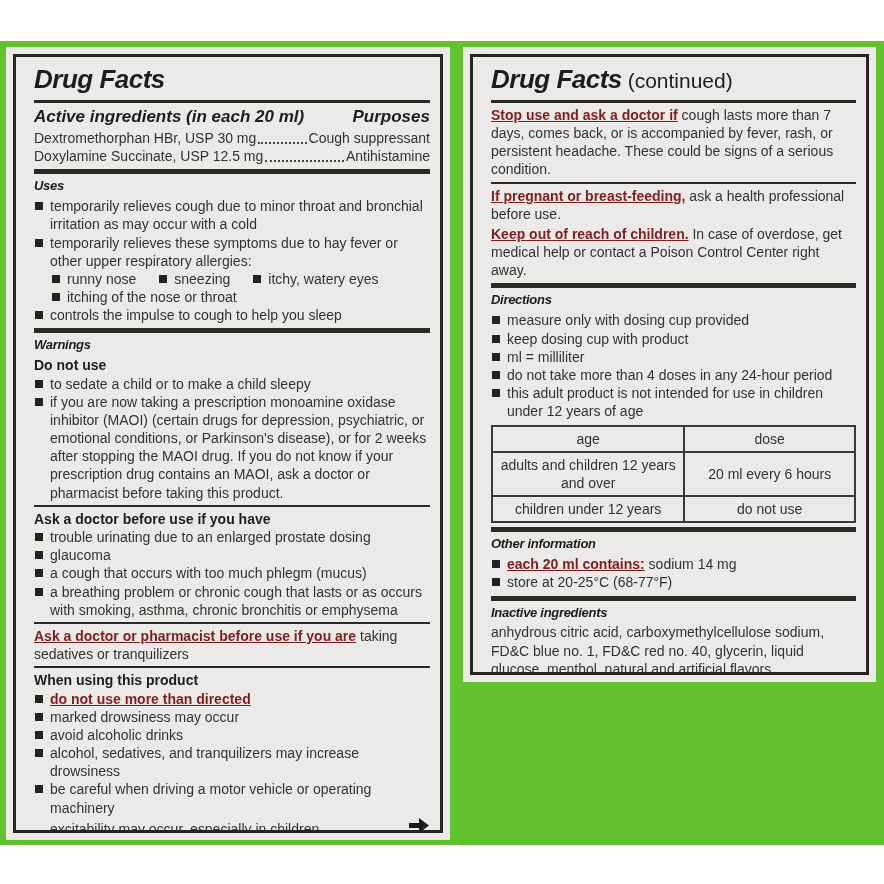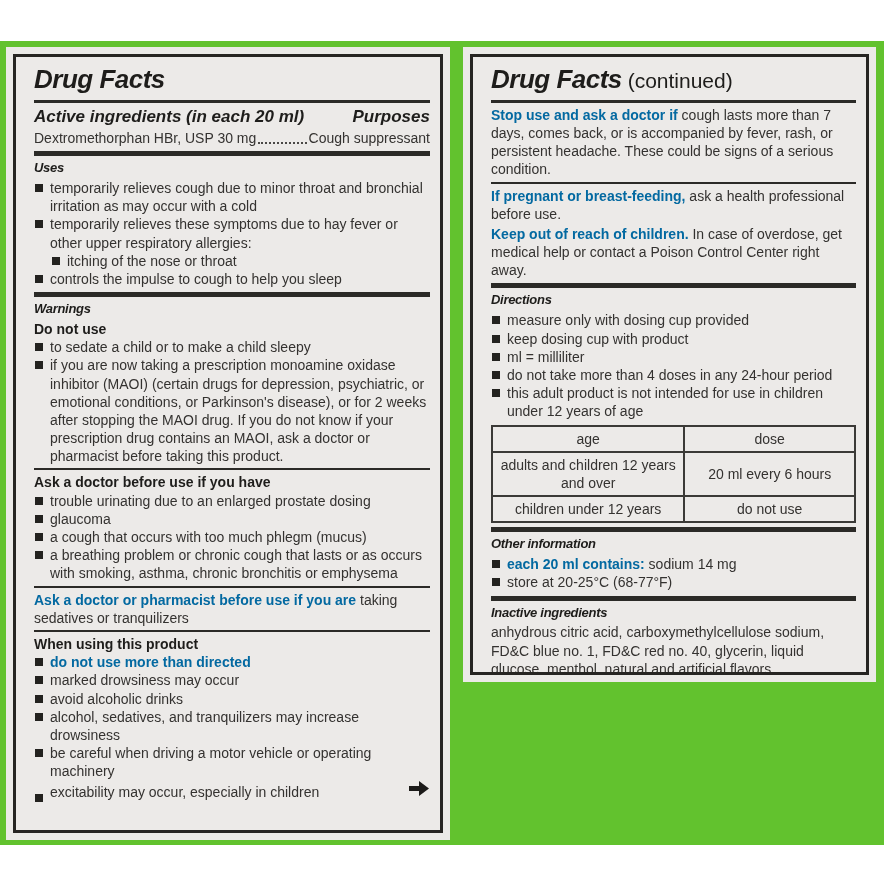--- a/index.html
+++ b/index.html
@@ -14,21 +14,21 @@
   .panel-left{left:6px;top:47px;width:444px;height:793px;}
   .panel-right{left:463px;top:47px;width:413px;height:635px;}
   .panel-inner{
     border:3px solid #262522;height:100%;box-sizing:border-box;
     padding:4px 10px 6px 18px;overflow:hidden;background:#eceae8;
   }
   .h1{font-size:26px;font-weight:bold;font-style:italic;color:#1e1d1b;letter-spacing:-0.5px;margin:2px 0 3px 0;}
   .h1 .suffix{font-weight:normal;font-style:normal;font-size:21px;letter-spacing:0;}
   .h2{font-size:13px;font-weight:bold;font-style:italic;color:#1e1d1b;letter-spacing:-0.3px;margin:2px 0 2px 0;}
   .h3{font-weight:bold;color:#1e1d1b;}
-  .b{font-weight:bold;color:#0369a1;}
+  .b{font-weight:bold;color:#7f1d1d;text-decoration:underline;}
   .hr2{border:none;border-top:2px solid #2b2a27;margin:3px 0;}
   .hr3{border:none;border-top:3px solid #2b2a27;margin:3px 0;}
   .hr5{border:none;border-top:5px solid #2b2a27;margin:4px 0;}
   .ai-head{display:flex;justify-content:space-between;font-size:17px;font-weight:bold;font-style:italic;color:#1e1d1b;margin:1px 0;}
   .ing{display:flex;align-items:flex-end;}
   .ing .nm{white-space:nowrap;}
   .ing .lead{flex:1;border-bottom:2px dotted #4a4846;margin:0 2px 3px 2px;min-width:8px;}
   .ing .pp{white-space:nowrap;}
   .bullet{display:flex;align-items:flex-start;}
   .sq{flex:0 0 auto;width:8px;height:8px;background:#23221f;margin:5px 7px 0 1px;}
@@ -60,31 +60,50 @@
 
     <div class="ai-head">
       <span>Active ingredients (in each 20 ml)</span>
       <span>Purposes</span>
     </div>
     <div class="ing">
       <span class="nm">Dextromethorphan HBr, USP 30 mg</span>
       <span class="lead"></span>
       <span class="pp">Cough suppressant</span>
     </div>
+    <div class="ing">
+      <span class="nm">Doxylamine Succinate, USP 12.5 mg</span>
+      <span class="lead"></span>
+      <span class="pp">Antihistamine</span>
+    </div>
 
     <hr class="hr5">
     <div class="sect">
       <div class="h2">Uses</div>
       <div class="bullet">
         <span class="sq"></span>
         <span class="txt">temporarily relieves cough due to minor throat and bronchial irritation as may occur with a cold</span>
       </div>
       <div class="bullet">
         <span class="sq"></span>
         <span class="txt">temporarily relieves these symptoms due to hay fever or other upper respiratory allergies:</span>
+      </div>
+      <div class="subrow">
+        <div class="bullet">
+          <span class="sq"></span>
+          <span class="txt">runny nose</span>
+        </div>
+        <div class="bullet">
+          <span class="sq"></span>
+          <span class="txt">sneezing</span>
+        </div>
+        <div class="bullet">
+          <span class="sq"></span>
+          <span class="txt">itchy, watery eyes</span>
+        </div>
       </div>
       <div class="bullet indent">
         <span class="sq"></span>
         <span class="txt">itching of the nose or throat</span>
       </div>
       <div class="bullet">
         <span class="sq"></span>
         <span class="txt">controls the impulse to cough to help you sleep</span>
       </div>
     </div>

